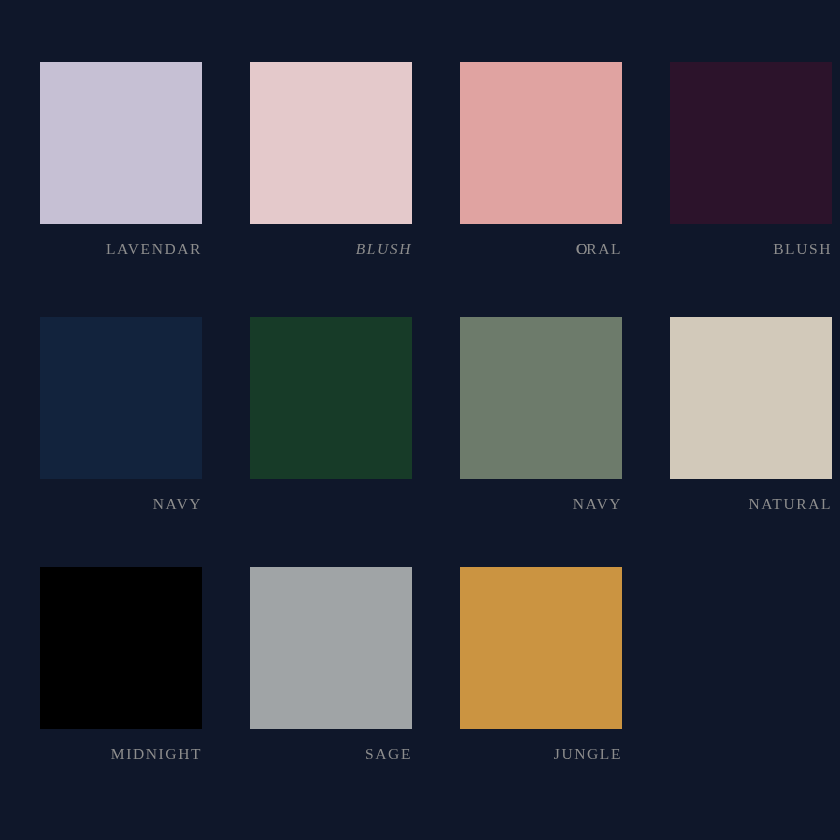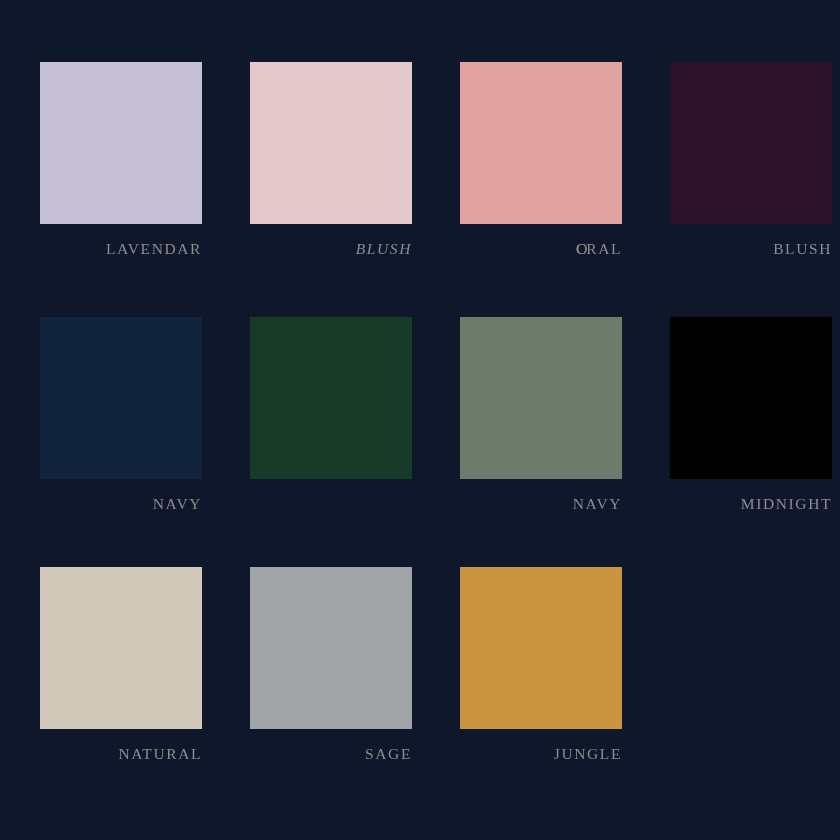--- a/index.html
+++ b/index.html
@@ -95,26 +95,26 @@
         <div class="swatch-label" style="color: rgb(141, 141, 141);">NAVY</div>
       </div>
       <div class="swatch-cell">
         <div class="swatch-chip" title="JUNGLE" style="background: rgb(23, 59, 40);"></div>
       </div>
       <div class="swatch-cell">
         <div class="swatch-chip" title="SAGE" style="background: rgb(109, 123, 107);"></div>
         <div class="swatch-label" style="color: rgb(141, 141, 141);">NAVY</div>
       </div>
       <div class="swatch-cell">
+        <div class="swatch-chip" title="NATURAL" style="background: rgb(210, 201, 186);"></div>
+        <div class="swatch-label" style="color: rgb(141, 141, 141);">NATURAL</div>
+      </div>
+      <div class="swatch-cell">
         <div class="swatch-chip" title="MIDNIGHT" style="background: rgb(0, 0, 0);"></div>
         <div class="swatch-label" style="color: rgb(141, 141, 141);">MIDNIGHT</div>
-      </div>
-      <div class="swatch-cell">
-        <div class="swatch-chip" title="NATURAL" style="background: rgb(210, 201, 186);"></div>
-        <div class="swatch-label" style="color: rgb(141, 141, 141);">NATURAL</div>
       </div>
       <div class="swatch-cell">
         <div class="swatch-chip" title="GREY" style="background: rgb(160, 164, 166);"></div>
         <div class="swatch-label" style="color: rgb(141, 141, 141);">SAGE</div>
       </div>
       <div class="swatch-cell">
         <div class="swatch-chip" title="MUSTARD" style="background: rgb(203, 148, 65);"></div>
         <div class="swatch-label" style="color: rgb(141, 141, 141);">JUNGLE</div>
       </div>
     </div>

